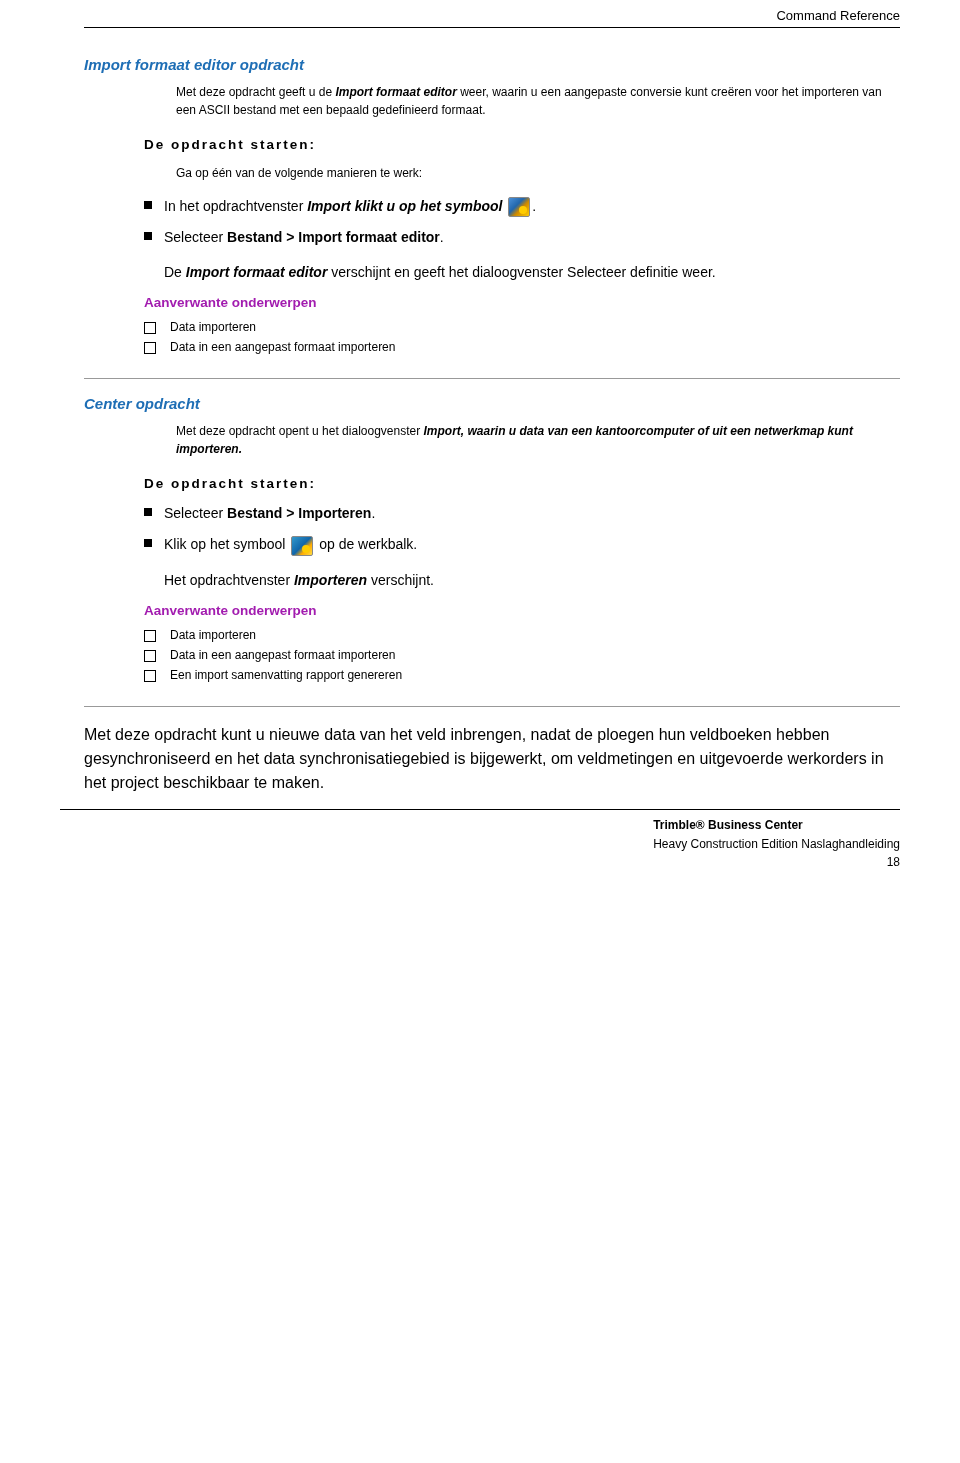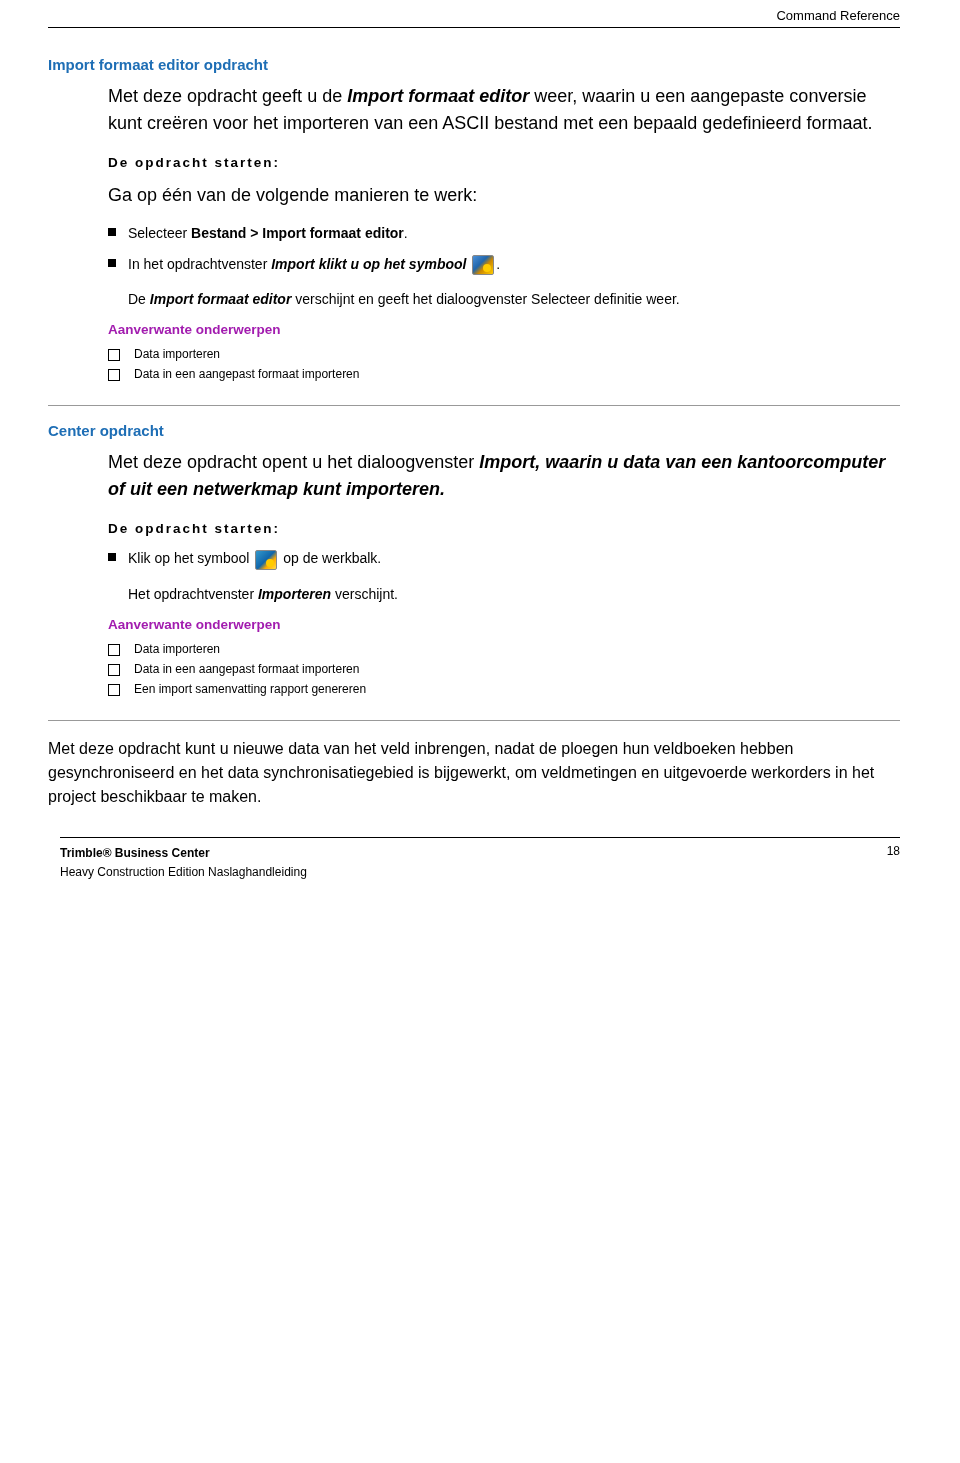--- a/index.html
+++ b/index.html
@@ -8,21 +8,21 @@
       font-family: Arial, Helvetica, sans-serif;
       font-size: 14px;
       background: #ffffff;
       color: #000000;
       width: 960px;
       min-height: 1463px;
       position: relative;
     }
 
     .page-container {
-      padding: 0 60px 80px 48px;
+      padding: 0 60px 80px 84px;
       position: relative;
     }
 
     
     .page-header {
       display: flex;
       justify-content: flex-end;
       padding: 8px 0 4px 0;
       border-bottom: 1px solid #000;
       margin-bottom: 28px;
@@ -32,35 +32,36 @@
       font-size: 13px;
       color: #000;
     }
 
     
     .section-heading {
       color: #1e6eb5;
       font-size: 15px;
       font-weight: bold;
       margin-bottom: 10px;
+      font-style: italic;
     }
 
     
     .section-divider {
       border: none;
       border-top: 1px solid #999;
       margin: 24px 0 16px 0;
     }
 
     
     .body-text {
-      font-size: 18px;
+      font-size: 12px;
       line-height: 1.5;
       margin-bottom: 14px;
-      margin-left: 60px;
+      margin-left: 92px;
     }
 
     .body-text-full {
       font-size: 16px;
       line-height: 1.5;
       margin-bottom: 14px;
     }
 
     
     .subsection-label {
@@ -169,20 +170,22 @@
     
     .page-footer {
       position: absolute;
       bottom: 20px;
       left: 60px;
       right: 60px;
       border-top: 1px solid #000;
       padding-top: 6px;
       display: flex;
       justify-content: space-between;
+      align-items: flex-end;
+      flex-direction: column;
     }
 
     .footer-left {
       font-size: 12px;
       line-height: 1.6;
     }
 
     .footer-right {
       font-size: 12px;
     }
@@ -205,30 +208,30 @@
 
     <p class="body-text">
       Met deze opdracht geeft u de <span class="ib">Import formaat editor</span> weer, waarin u een aangepaste conversie kunt creëren voor het importeren van een ASCII bestand met een bepaald gedefinieerd formaat.
     </p>
 
     <div class="subsection-label">De opdracht starten:</div>
 
     <p class="body-text">Ga op één van de volgende manieren te werk:</p>
 
     <ul class="bullet-list">
-      <li>
-        <span class="bullet-square"></span>
-        <span>Selecteer <span class="bold">Bestand &gt; Import formaat editor</span>.</span>
-      </li>
       <li>
         <span class="bullet-square"></span>
         <span>In het opdrachtvenster <span class="ib">Import klikt u op het symbool</span>
           <span class="inline-icon"></span>.
         </span>
       </li>
+      <li>
+        <span class="bullet-square"></span>
+        <span>Selecteer <span class="bold">Bestand &gt; Import formaat editor</span>.</span>
+      </li>
     </ul>
 
     <p class="sub-para">
       De <span class="ib">Import formaat editor</span> verschijnt en geeft het dialoogvenster Selecteer definitie weer.
     </p>
 
     <div class="related-heading">Aanverwante onderwerpen</div>
 
     <ul class="related-list">
       <li>
@@ -247,20 +250,24 @@
   <div>
     <div class="section-heading">Center opdracht</div>
 
     <p class="body-text">
       Met deze opdracht opent u het dialoogvenster <span class="ib">Import, waarin u data van een kantoorcomputer of uit een netwerkmap kunt importeren.</span>
     </p>
 
     <div class="subsection-label">De opdracht starten:</div>
 
     <ul class="bullet-list">
+      <li>
+        <span class="bullet-square"></span>
+        <span>Selecteer <span class="bold">Bestand &gt; Importeren</span>.</span>
+      </li>
       <li>
         <span class="bullet-square"></span>
         <span>Klik op het symbool
           <span class="inline-icon" style="background: linear-gradient(135deg, #3399cc 0%, #1166aa 50%, #ffaa00 70%, #ffdd44 100%);"></span>
           op de werkbalk.
         </span>
       </li>
     </ul>
 
     <p class="sub-para">

